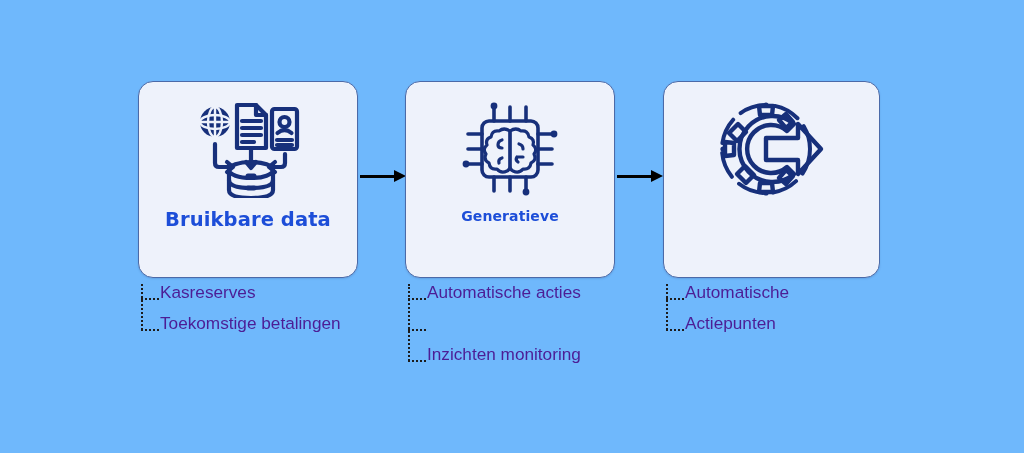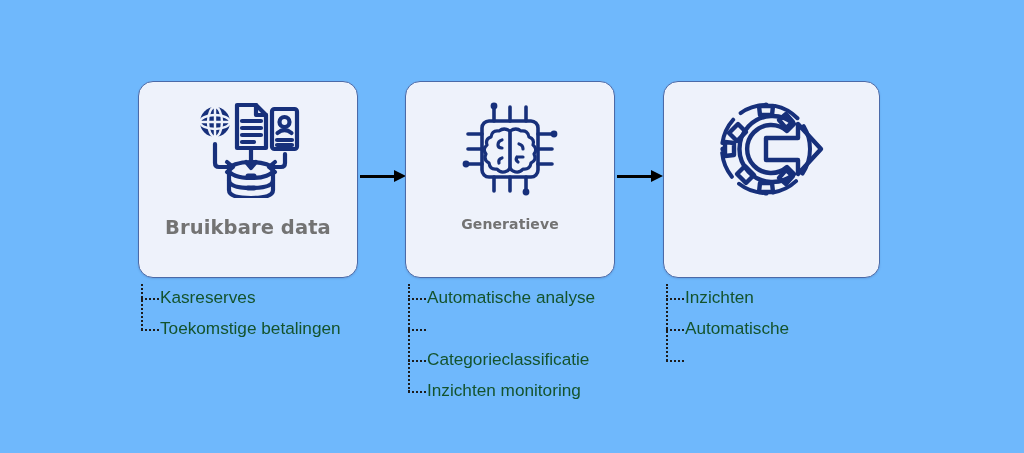--- a/index.html
+++ b/index.html
@@ -31,22 +31,22 @@
     justify-content:flex-start;
     box-shadow:0 1px 2px rgba(10,30,80,.13);
   }
   .card-icon{
     margin-top:18px;
     width:104px;height:98px;
     display:flex;align-items:center;justify-content:center;
   }
   .card-icon svg{display:block;}
   .card-title{
-    margin-top:18px;
-    color:#737373;
+    margin-top:10px;
+    color:#1d4ed8;
     font-weight:bold;
     font-size:19.5px;
     line-height:1.28;
     text-align:center;
     letter-spacing:.1px;
     padding:0 8px;
     font-family:"DejaVu Sans", sans-serif;
   }
   .col-1 .card-title{font-size:19.5px;}
   .col-2 .card-title{font-size:14px;}
@@ -62,23 +62,22 @@
     left:2.5px;
     top:2px;
     bottom:14px;
     width:0;
     border-left:2.6px dotted #1c1c1c;
   }
   .bullet{
     position:relative;
     height:31px;
     display:flex;
-    align-items:center;
     font-size:17.2px;
-    color:#14532d;
+    color:#4c1d95;
     white-space:nowrap;
     font-family:"Liberation Sans", sans-serif;
   }
   .bullet .dash{
     position:absolute;
     left:-19px;
     top:50%;
     width:18px;
     border-top:2.6px dotted #1c1c1c;
   }
@@ -207,28 +206,24 @@
       </div>
       <div class="card-title">
         <span>Generatieve</span><br>
       </div>
     </div>
 
     <div class="bullets">
       <div class="spine"></div>
       <div class="bullet">
         <span class="dash"></span>
-        <span>Automatische analyse</span>
-      </div>
-      <div class="bullet">
-        <span class="dash"></span>
-      </div>
-      <div class="bullet">
-        <span class="dash"></span>
-        <span>Categorieclassificatie</span>
+        <span>Automatische acties</span>
+      </div>
+      <div class="bullet">
+        <span class="dash"></span>
       </div>
       <div class="bullet">
         <span class="dash"></span>
         <span>Inzichten monitoring</span>
       </div>
     </div>
   </div>
 
   <div class="arrow arrow-2">
     <div class="shaft"></div>
@@ -263,25 +258,22 @@
 
           <path d="M46 38 H78 V24 L101 49 L78 74 V60 H46 V38 Z" stroke-width="4.4" fill="none"></path>
         </svg>
       </div>
     </div>
 
     <div class="bullets">
       <div class="spine"></div>
       <div class="bullet">
         <span class="dash"></span>
-        <span>Inzichten</span>
-      </div>
-      <div class="bullet">
-        <span class="dash"></span>
         <span>Automatische</span>
       </div>
       <div class="bullet">
         <span class="dash"></span>
+        <span>Actiepunten</span>
       </div>
     </div>
   </div>
 
 </div>
 
 </body></html>

